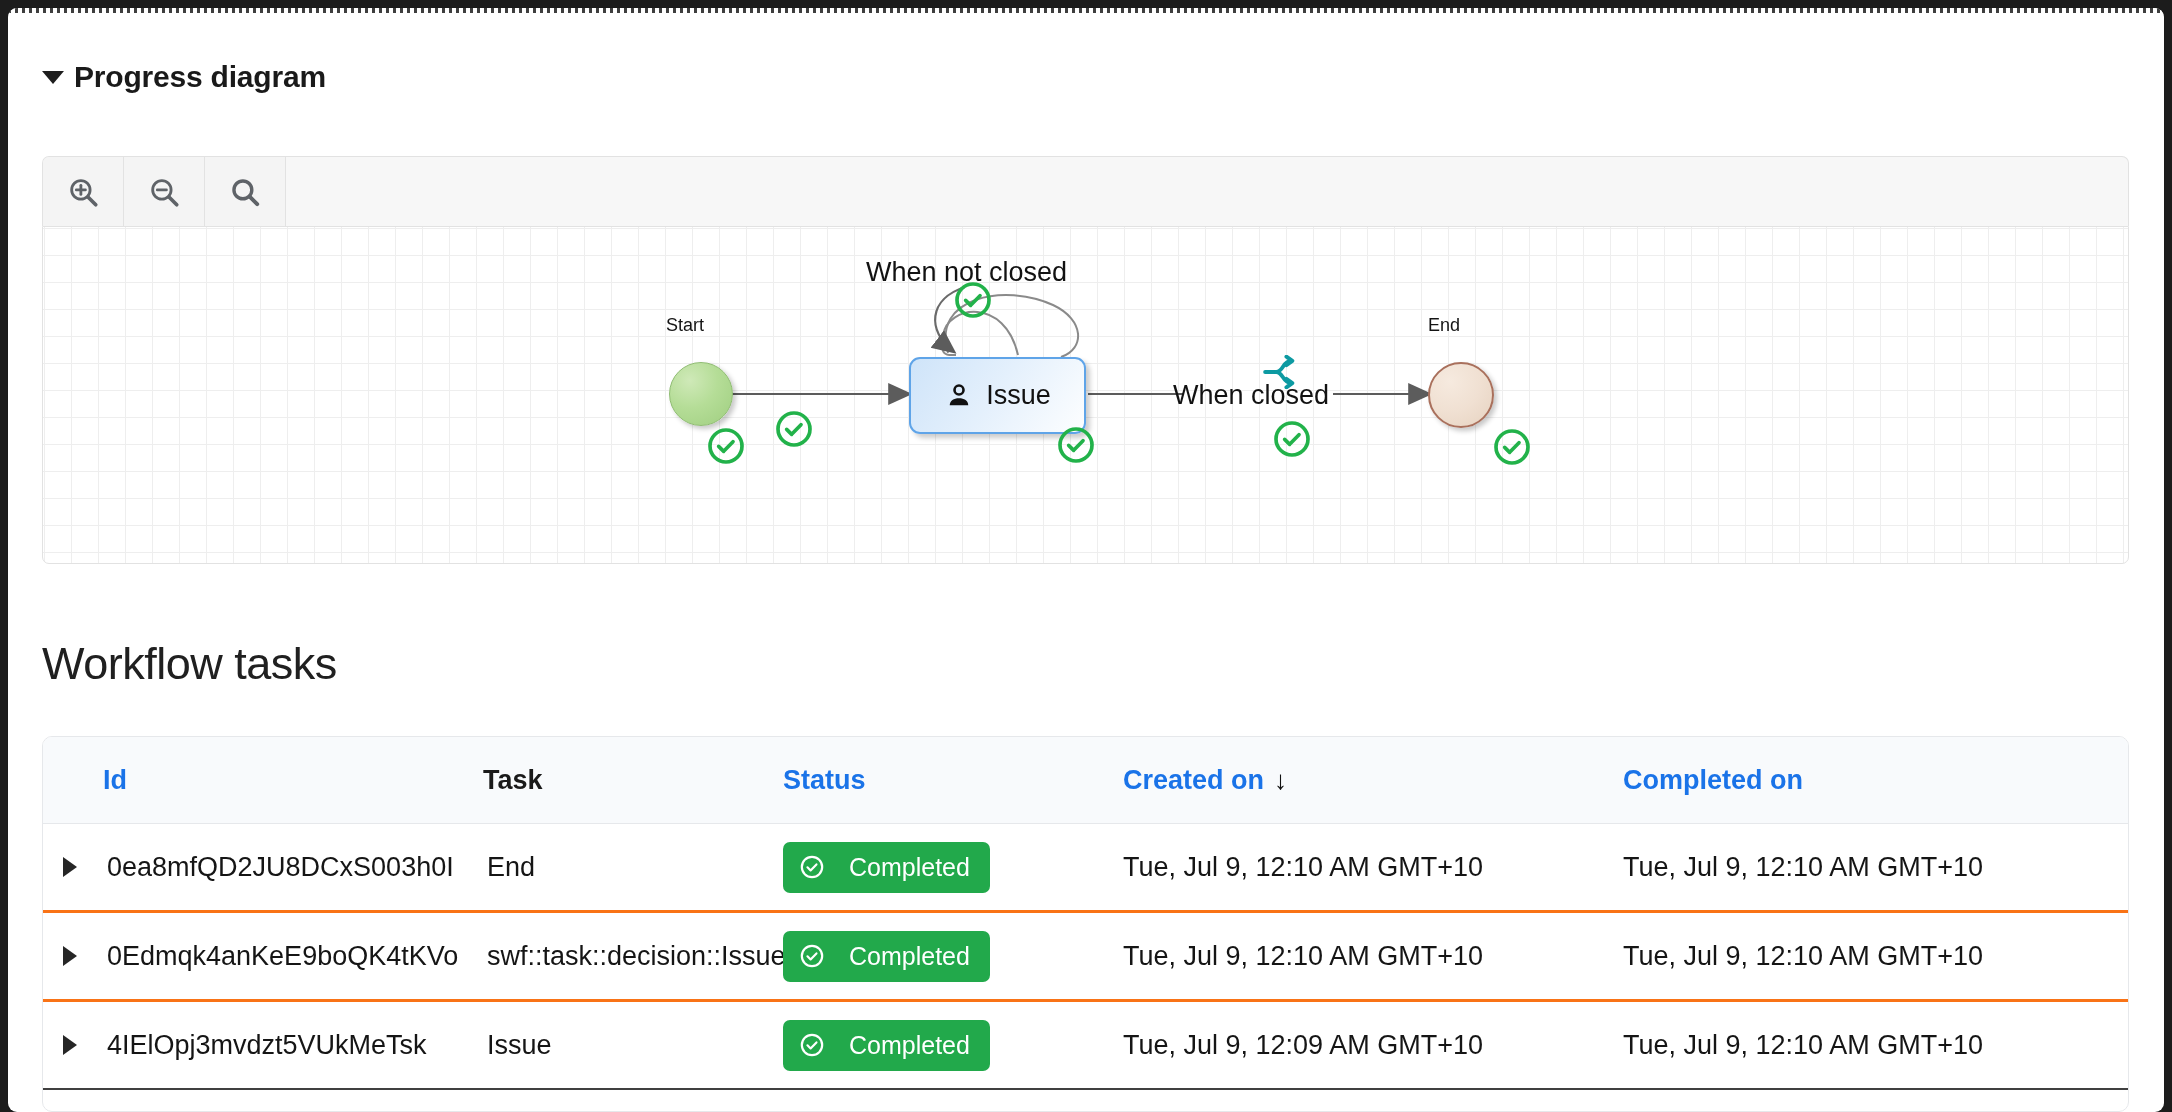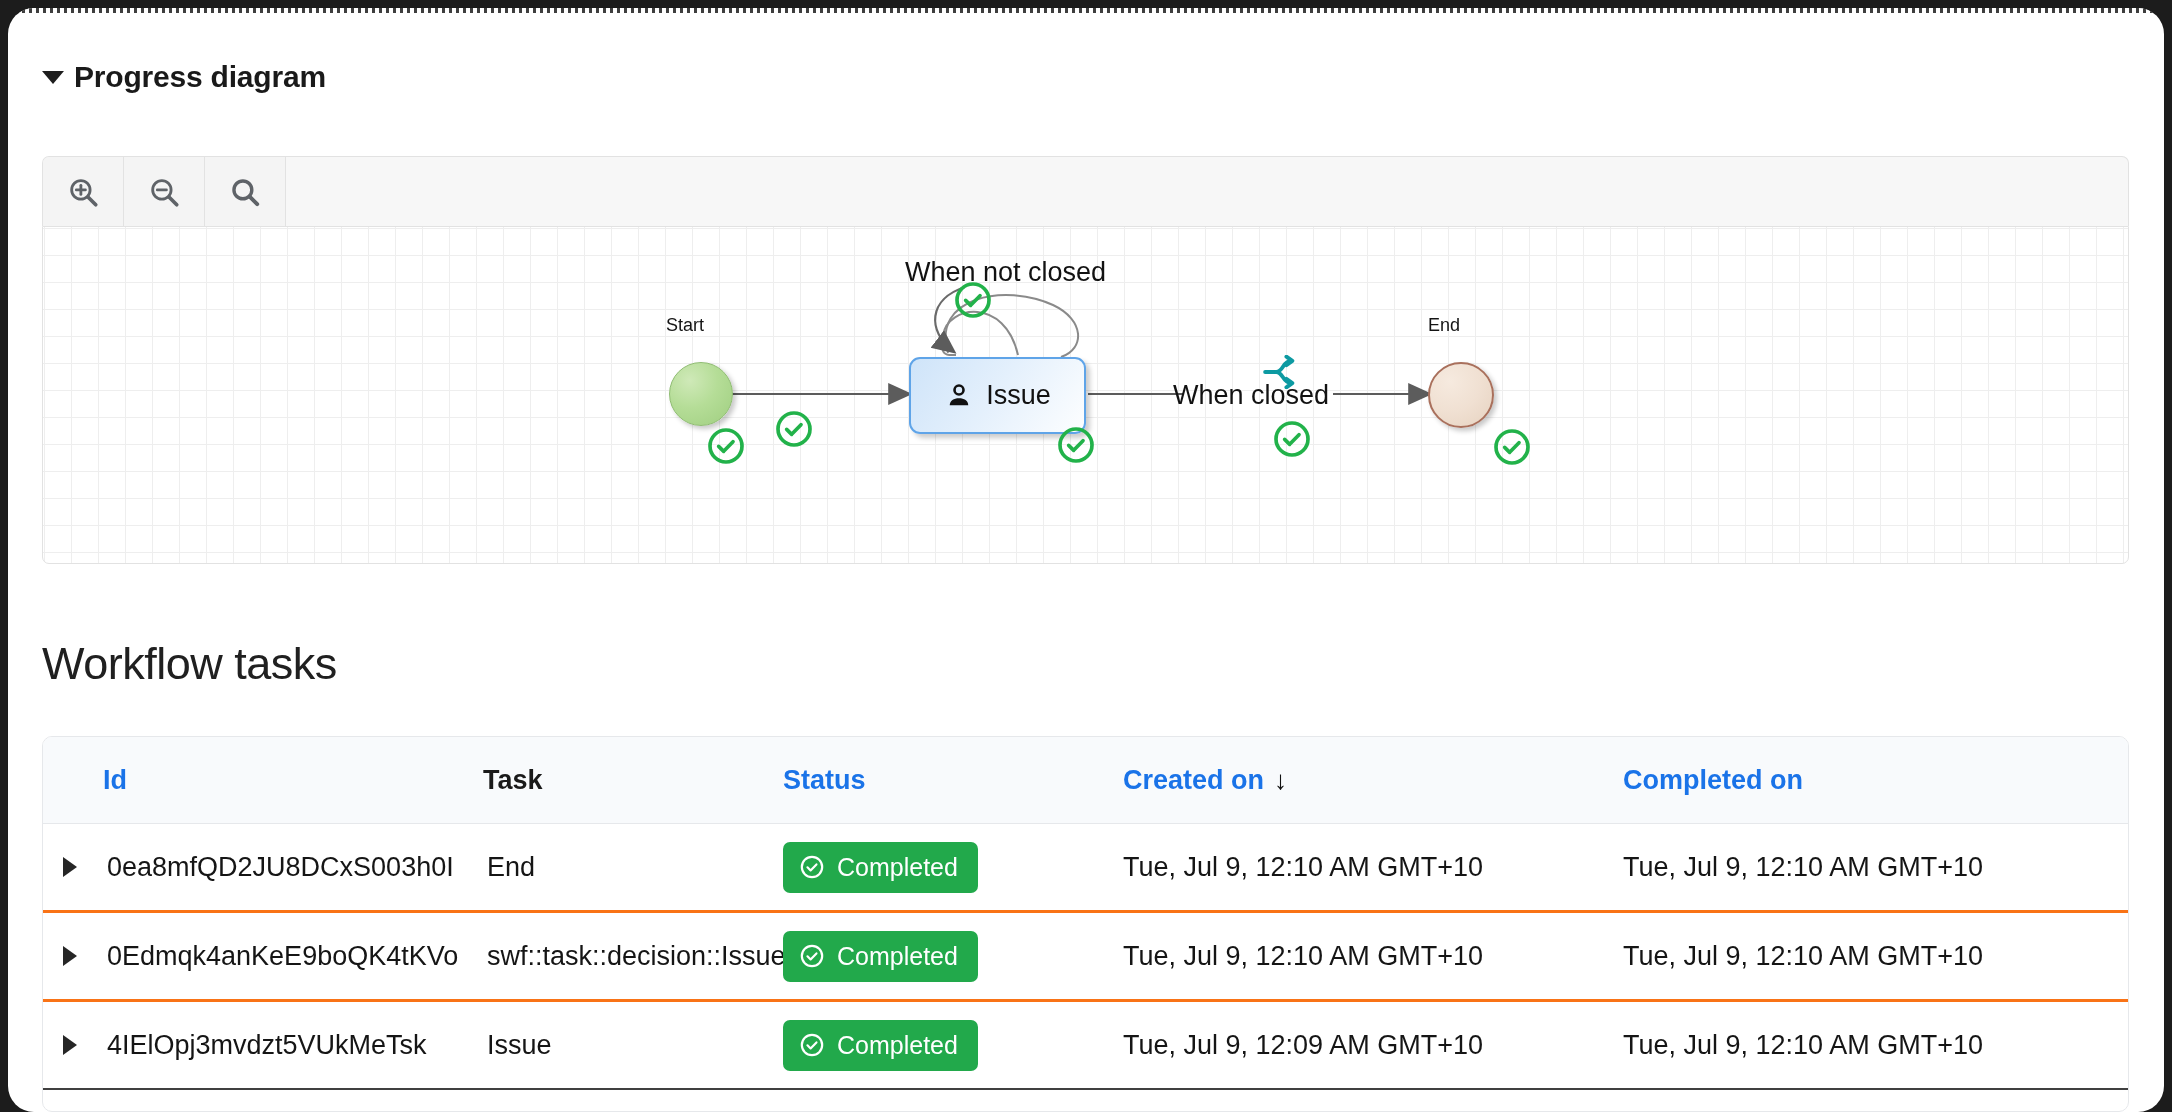--- a/index.html
+++ b/index.html
@@ -12,21 +12,21 @@
   .page {
     position: relative;
     width: 2172px; height: 1112px;
     background: #1c1c1c;
   }
   .card {
     position: absolute;
     left: 8px; top: 8px;
     width: 2156px; height: 1104px;
     background: #ffffff;
-    border-radius: 26px;
+    border-radius: 9px;
     overflow: hidden;
     box-shadow: 0 0 0 1px rgba(0,0,0,0.06);
   }
   .cut-strip {
     position: absolute; left: 0; top: 0; width: 2156px; height: 5px;
     background: repeating-linear-gradient(90deg,#1c1c1c 0 3px,#ffffff 3px 7px);
     opacity: .85;
   }
 
   
@@ -169,21 +169,21 @@
   .col-modified { width: 507px; }
 
   .exp-tri {
     width: 0; height: 0; margin-left: 20px;
     border-top: 10px solid transparent;
     border-bottom: 10px solid transparent;
     border-left: 14px solid #262626;
     cursor: pointer;
   }
   .badge {
-    display: inline-flex; align-items: center; gap: 12px;
+    display: inline-flex; align-items: center; gap: 24px;
     background: #22a94b; color: #fff;
     border-radius: 7px;
     padding: 11px 20px 11px 16px;
     font-size: 25px;
     cursor: pointer;
   }
   .cell-pad { padding-left: 4px; }
 </style>
 </head>
 <body>
@@ -249,21 +249,21 @@
           <svg width="30" height="30" viewBox="0 0 24 24" fill="#111">
             <circle cx="12" cy="7.2" r="3.6" fill="none" stroke="#111" stroke-width="2.1"></circle>
             <path d="M4.6 19.4c0-3.6 3.3-5.6 7.4-5.6s7.4 2 7.4 5.6z" fill="#111"></path>
           </svg>
           <span class="issue-text">Issue</span>
         </div>
 
         <div class="node-label" style="left:1385px; top:88px;">End</div>
         <div class="circle-node end-node" style="left:1385px; top:135px;"></div>
 
-        <div class="edge-label" style="left:862px; top:30px;">When not closed</div>
+        <div class="edge-label" style="left:823px; top:30px;">When not closed</div>
         <div class="edge-label" style="left:1130px; top:153px;">When closed</div>
 
         <div class="check-badge" style="left:1240px; top:372px; position:absolute;"></div>
         <svg style="position:absolute;left:1219px;top:128px;" width="42" height="34" viewBox="0 0 24 20" fill="none" stroke="#0d9aa2" stroke-width="2.3" stroke-linecap="round" stroke-linejoin="round">
           <path d="M1.5 10 H8"></path>
           <path d="M8 10 C12 10 12 3.5 16.5 3.5"></path>
           <path d="M8 10 C12 10 12 16.5 16.5 16.5"></path>
           <path d="M14 1 L17.5 3.5 L14 6"></path>
           <path d="M14 14 L17.5 16.5 L14 19"></path>
         </svg>

